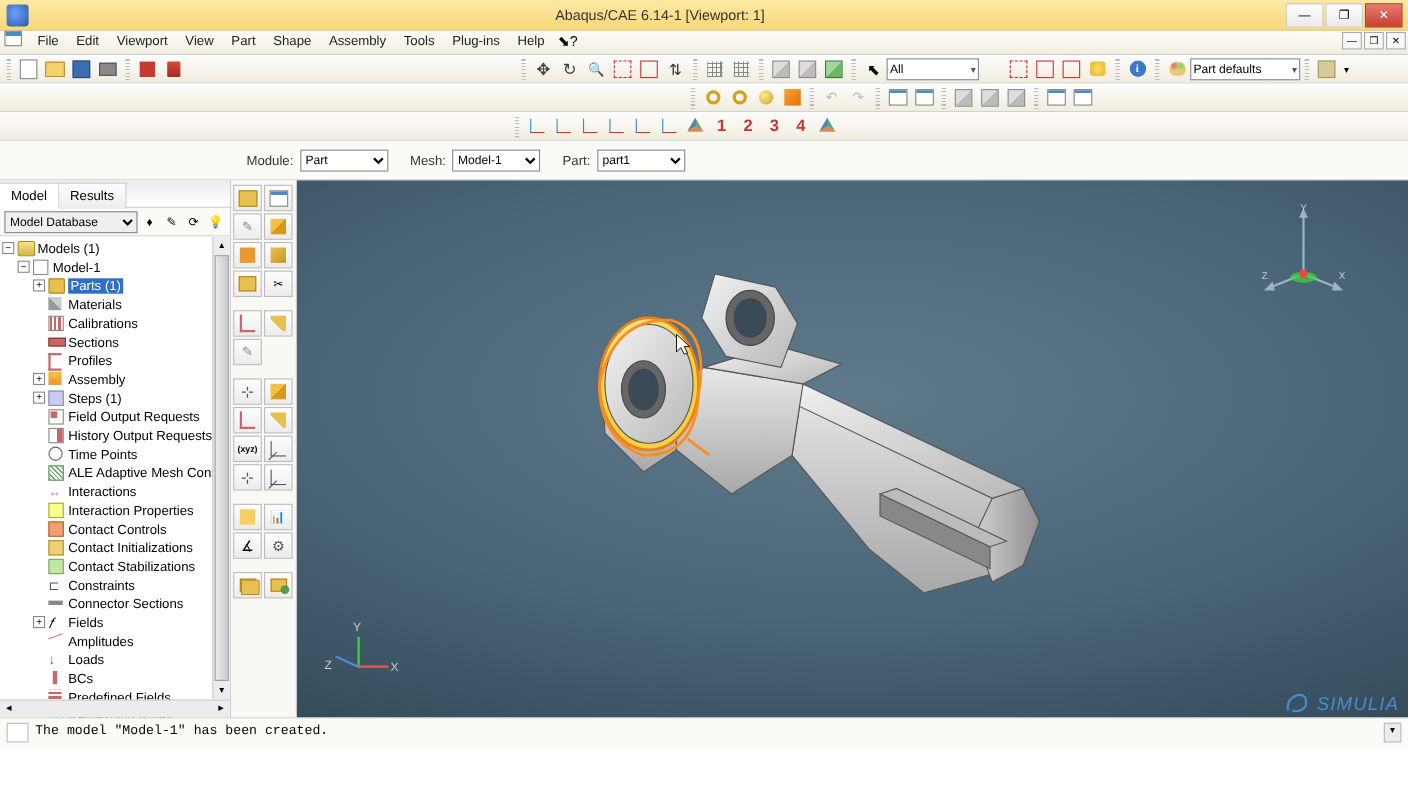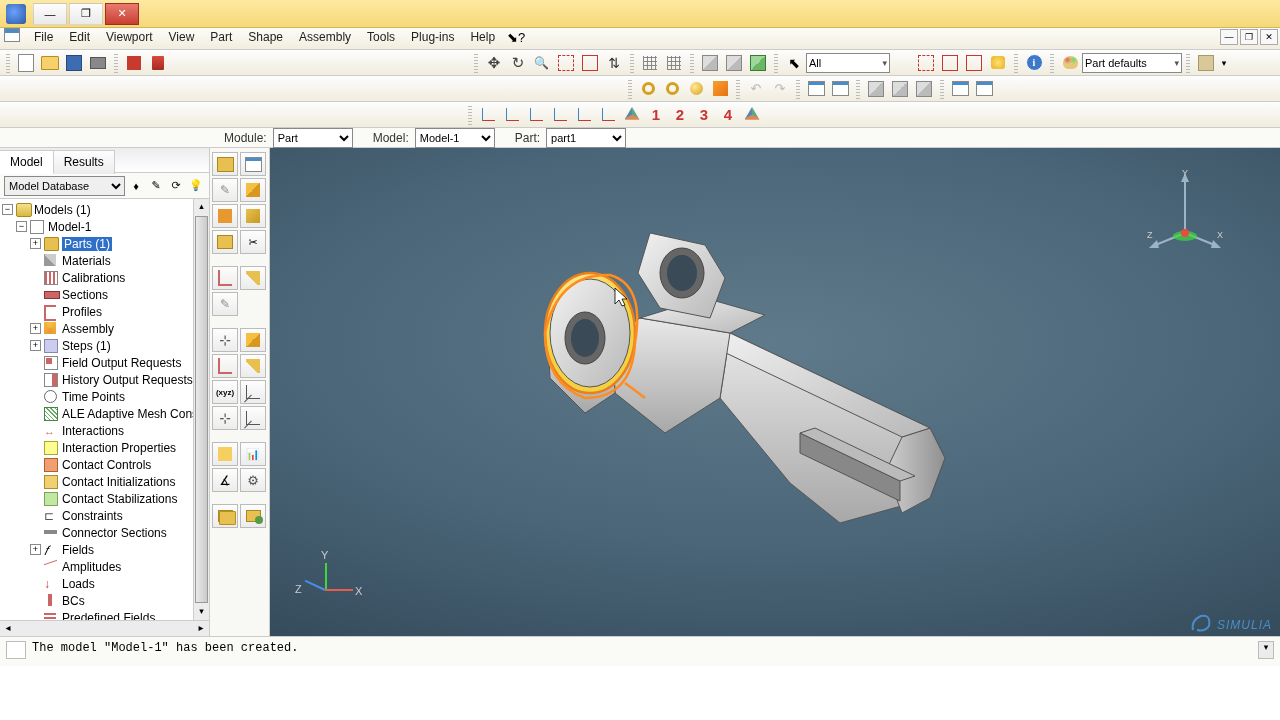--- a/index.html
+++ b/index.html
@@ -52,21 +52,21 @@
 .ic-gold-sphere::before{content:"";width:13px;height:13px;background:radial-gradient(circle at 35% 35%,#ffe890,#d4a020);border-radius:50%;display:block;}
 .ic-gold-ring::before{content:"";width:13px;height:13px;border:3px solid #d4a020;border-radius:50%;display:block;box-sizing:border-box;}
 .ic-orange-cur::before{content:"";width:15px;height:15px;background:linear-gradient(135deg,#f8a030,#e87010);display:block;}
 .ic-num{color:#c33;font-weight:bold;font-size:15px;}
 .ic-axis::before{content:"";width:15px;height:15px;background:conic-gradient(#5a8 0deg 120deg,#d85 120deg 240deg,#58a 240deg);clip-path:polygon(50% 0,100% 85%,0 85%);display:block;}
 .ic-axis-sm::before{content:"";width:12px;height:12px;border-left:1px solid #3a87c8;border-bottom:1px solid #c33;display:block;}
 .ic-folder::before{content:"";width:15px;height:12px;background:#e8c050;border:1px solid #b89020;border-radius:1px;display:block;}
 .ic-table::before{content:"";width:15px;height:13px;background:linear-gradient(#4a8cc8 20%,#fff 20%);border:1px solid #888;display:block;}
 
 
-.contextbar { height:20px; background:#fafaf6; border-bottom:1px solid #ccc; display:flex; align-items:center; padding:0 8px; gap:6px; font-size:12px; }
+.contextbar { height:36px; background:#fafaf6; border-bottom:1px solid #ccc; display:flex; align-items:center; padding:0 8px; gap:6px; font-size:12px; }
 .contextbar label{color:#333;}
 .contextbar select { height:20px; border:1px solid #888; font-size:11px; min-width:80px; background:#fff; }
 
 
 .body-row { display:flex; height:488px; }
 
 
 .left-panel { width:210px; border-right:1px solid #ccc; display:flex; flex-direction:column; background:#f8f8f4; }
 .left-tabs { display:flex; height:25px; background:linear-gradient(#ececec,#fff); border-bottom:1px solid #ccc; }
 .left-tabs .tab { padding:4px 10px; border-right:1px solid #ccc; background:linear-gradient(#fdfdfd,#ececec); border-top:1px solid #ccc; position:relative; top:2px; }
@@ -144,38 +144,39 @@
 .viewport { flex:1; background:radial-gradient(ellipse 140% 120% at 50% 40%, #5f7a8a 0%, #4a6578 35%, #2e4352 70%, #1e2e3a 100%); position:relative; overflow:hidden; }
 .triad-small { position:absolute; left:55px; bottom:45px; }
 .triad-small .y{position:absolute;width:2px;height:28px;background:#3cd83c;bottom:0;left:0;}
 .triad-small .x{position:absolute;width:28px;height:2px;background:#e85c4c;bottom:0;left:0;}
 .triad-small .z{position:absolute;width:22px;height:2px;background:#4c8ce8;bottom:0;left:0;transform-origin:left;transform:rotate(205deg);}
 .triad-small .ly{position:absolute;top:-42px;left:-4px;color:#ccc;font-size:11px;}
 .triad-small .lx{position:absolute;bottom:-6px;left:30px;color:#ccc;font-size:11px;}
 .triad-small .lz{position:absolute;bottom:-4px;left:-30px;color:#ccc;font-size:11px;}
 .triad-big { position:absolute; right:55px; top:20px; width:80px; height:90px; }
 .triad-big svg { width:100%; height:100%; }
-.simulia-logo { position:absolute; right:8px; bottom:2px; font-size:12px; font-style:italic; color:#4a8cc8; letter-spacing:1px;}
+.simulia-logo { position:absolute; right:8px; bottom:2px; font-size:17px; font-style:italic; color:#4a8cc8; letter-spacing:1px;}
 .simulia-logo::before{content:"";display:inline-block;width:22px;height:22px;margin-right:4px;vertical-align:-4px;}
 
 
 .part3d { position:absolute; left:260px; top:55px; width:420px; height:320px; }
 
 
 .msg-area { height:30px; border-top:1px solid #ccc; background:#fafaf6; display:flex; align-items:flex-start; padding:4px 6px; gap:6px; }
 .msg-area .msgico { width:20px; height:18px; border:1px solid #bbb; background:#fff; }
 .msg-area .msgtxt { font-family:"Courier New",monospace; font-size:12px; flex:1; }
 .msg-area .msgscroll { width:16px; height:18px; background:#ececec; border:1px solid #bbb; font-size:9px; text-align:center; }
 
 </style>
 </head>
 <body>
 
 <div class="titlebar">
   <div class="app-icon"></div>
+  <div class="title">Abaqus/CAE 6.14-1 [Viewport: 1]</div>
   <div class="btns">
     <div class="wbtn">—</div>
     <div class="wbtn">❐</div>
     <div class="wbtn close">✕</div>
   </div>
 </div>
 
 <div class="menubar">
   <span style="width:16px;height:14px;background:linear-gradient(#4a8cc8 30%,#fff 30%);border:1px solid #888;margin-right:6px;"></span>
   <span class="mi">File</span>
@@ -274,21 +275,21 @@
   <div class="tbtn ic-num">1</div>
   <div class="tbtn ic-num">2</div>
   <div class="tbtn ic-num">3</div>
   <div class="tbtn ic-num">4</div>
   <div class="tbtn ic-axis"></div>
 </div>
 
 <div class="contextbar" style="padding-left:224px;">
   <label>Module:</label>
   <select><option>Part</option></select>
-  <label style="margin-left:14px;">Model:</label>
+  <label style="margin-left:14px;">Mesh:</label>
   <select><option>Model-1</option></select>
   <label style="margin-left:14px;">Part:</label>
   <select><option>part1</option></select>
 </div>
 
 <div class="body-row">
 
   <div class="left-panel">
     <div class="left-tabs">
       <div class="tab active">Model</div>

